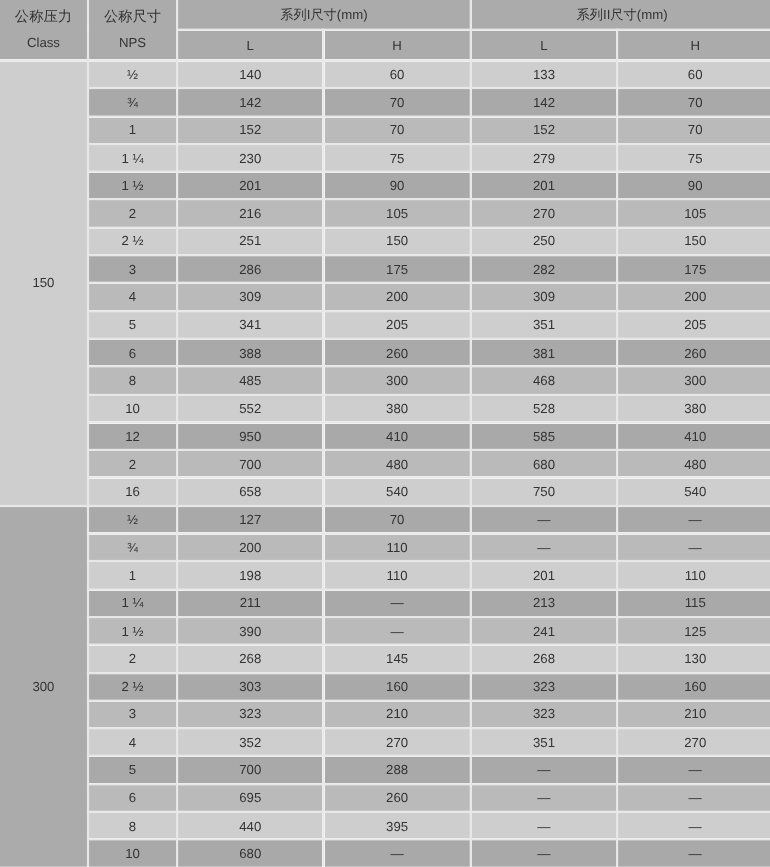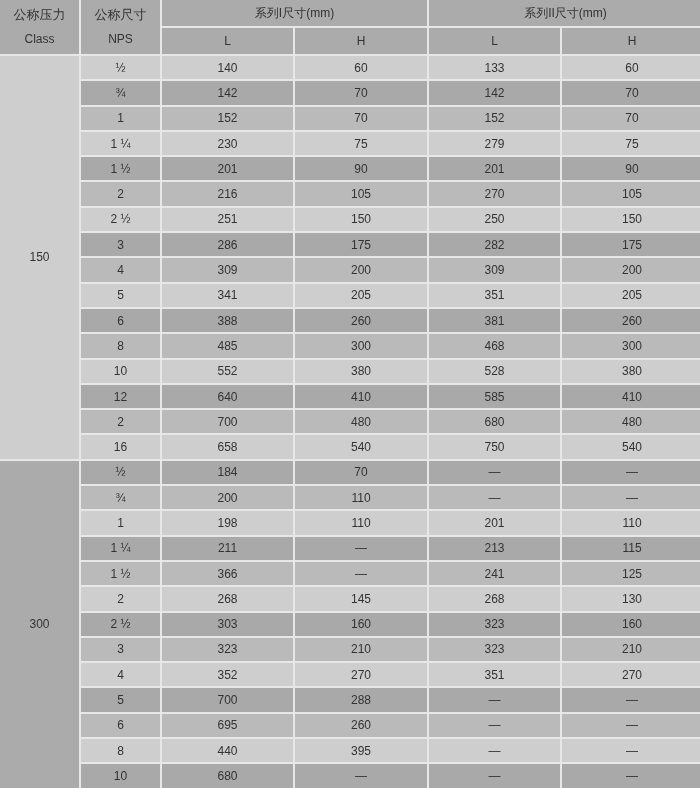--- a/index.html
+++ b/index.html
@@ -172,21 +172,21 @@
         </tr>
         <tr class="stripe-light">
           <td>10</td>
           <td>552</td>
           <td>380</td>
           <td>528</td>
           <td>380</td>
         </tr>
         <tr class="stripe-dark">
           <td>12</td>
-          <td>640</td>
+          <td>950</td>
           <td>410</td>
           <td>585</td>
           <td>410</td>
         </tr>
         <tr class="stripe-medium">
           <td>2</td>
           <td>700</td>
           <td>480</td>
           <td>680</td>
           <td>480</td>
@@ -194,21 +194,21 @@
         <tr class="stripe-light">
           <td>16</td>
           <td>658</td>
           <td>540</td>
           <td>750</td>
           <td>540</td>
         </tr>
         <tr class="stripe-dark">
           <td rowspan="13" class="class-cell-300">300</td>
           <td>½</td>
-          <td>184</td>
+          <td>127</td>
           <td>70</td>
           <td>—</td>
           <td>—</td>
         </tr>
         <tr class="stripe-medium">
           <td>¾</td>
           <td>200</td>
           <td>110</td>
           <td>—</td>
           <td>—</td>
@@ -222,21 +222,21 @@
         </tr>
         <tr class="stripe-dark">
           <td>1 ¼</td>
           <td>211</td>
           <td>—</td>
           <td>213</td>
           <td>115</td>
         </tr>
         <tr class="stripe-medium">
           <td>1 ½</td>
-          <td>366</td>
+          <td>390</td>
           <td>—</td>
           <td>241</td>
           <td>125</td>
         </tr>
         <tr class="stripe-light">
           <td>2</td>
           <td>268</td>
           <td>145</td>
           <td>268</td>
           <td>130</td>

